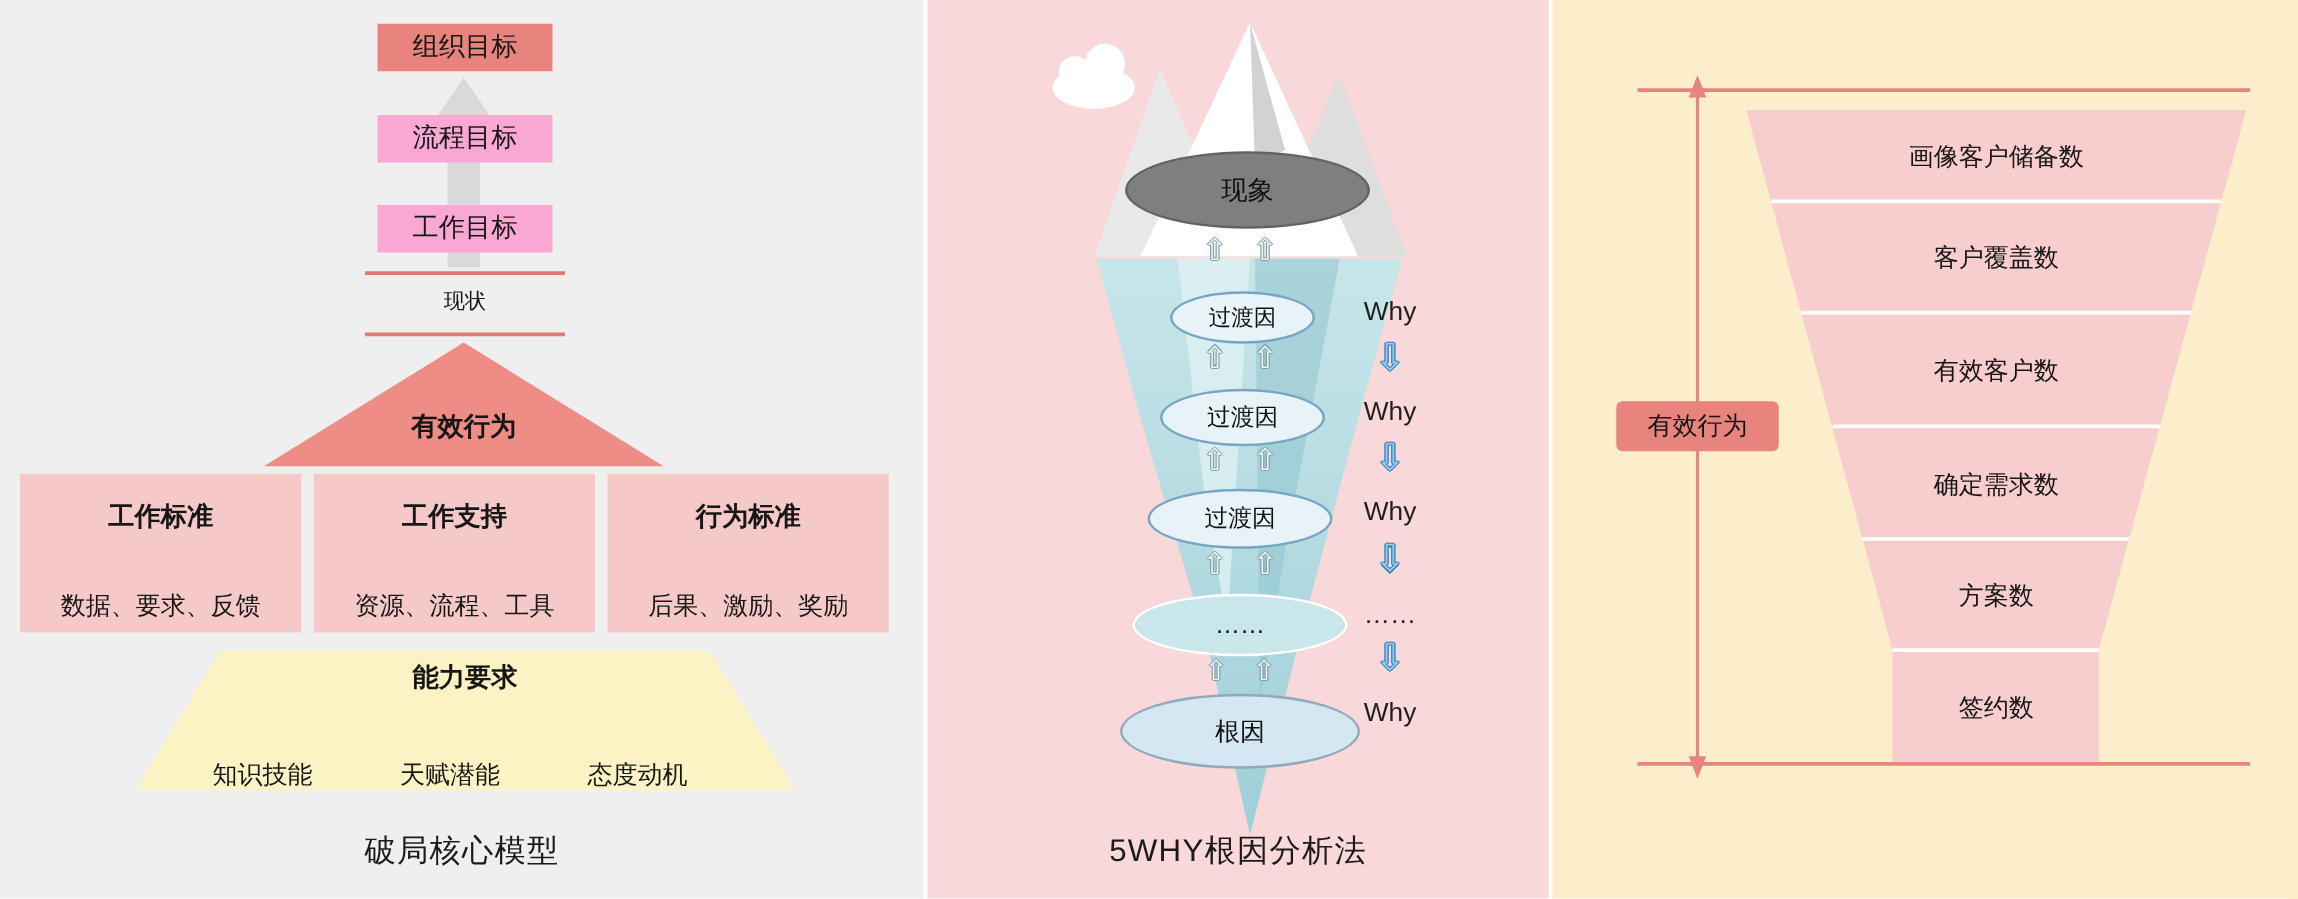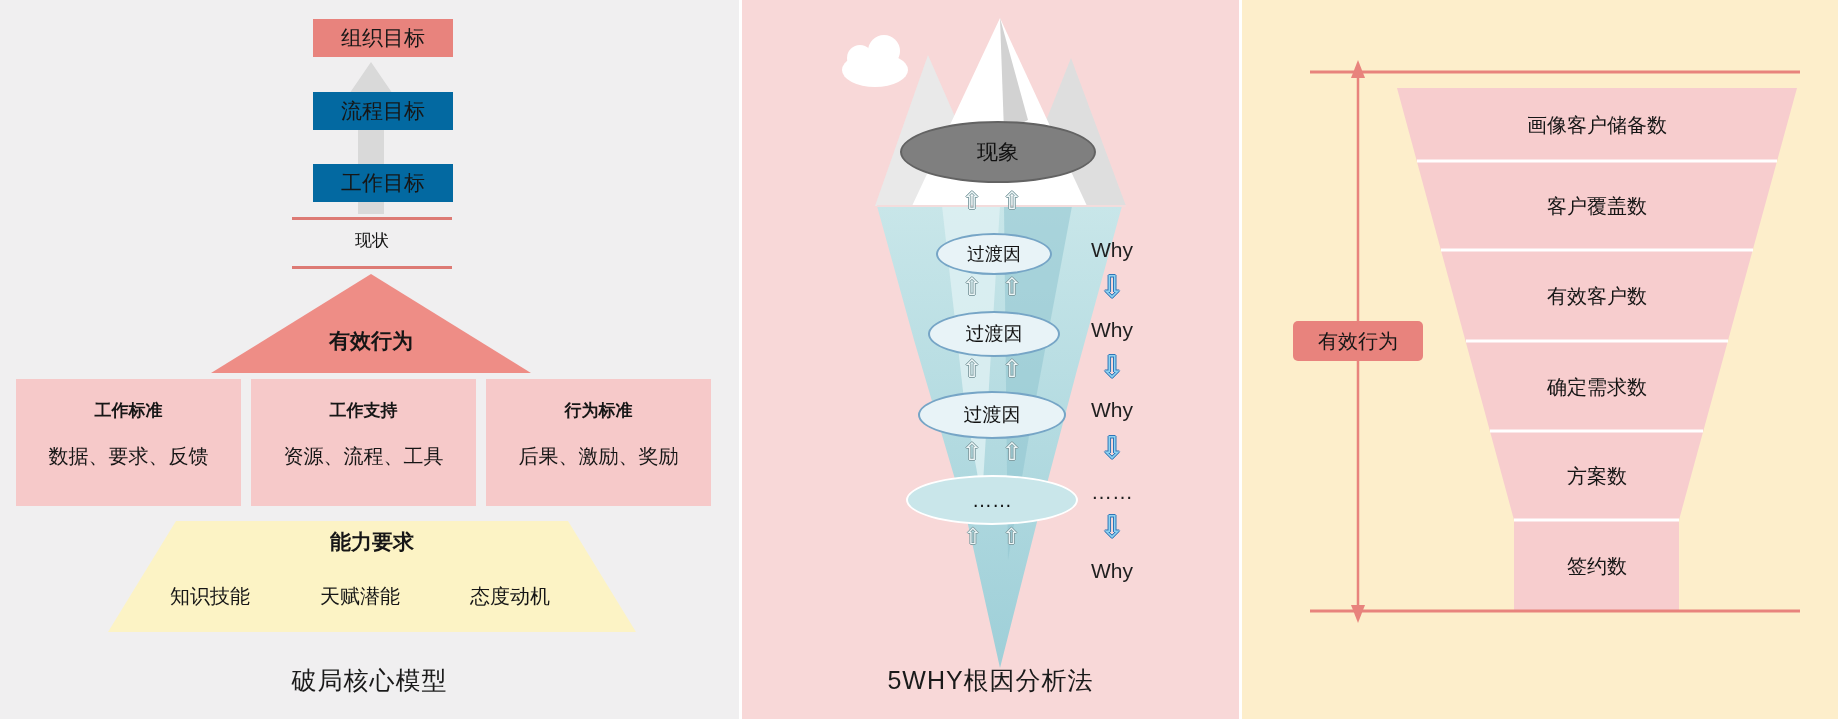--- a/index.html
+++ b/index.html
@@ -5,29 +5,29 @@
   html,body{margin:0;padding:0;}
   body{font-family:"Liberation Sans","DejaVu Sans",sans-serif;background:#ffffff;}
   .canvas{position:relative;width:1838px;height:719px;background:#ffffff;overflow:hidden;}
   .panel{position:absolute;top:0;height:719px;}
   .panel-left{left:0;width:739px;background:#f0eff0;}
   .panel-middle{left:742px;width:497px;background:#f8d8d8;}
   .panel-right{left:1242px;width:596px;background:#fdeecb;}
   svg.layer{position:absolute;left:0;top:0;}
   .panel-title{position:absolute;left:0;width:100%;text-align:center;font-size:25px;font-weight:normal;color:#1a1a1a;letter-spacing:1px;}
   
-  .goal-box{position:absolute;left:302px;width:140px;height:38px;line-height:38px;text-align:center;font-size:21px;color:#161616;margin-left:11px;}
+  .goal-box{position:absolute;left:302px;width:140px;height:38px;line-height:38px;text-align:center;font-size:21px;color:#161616;}
   .goal-top{background:#e8837d;}
-  .goal-mid{background:#0369a1;}
+  .goal-mid{background:#f9a8d4;}
   .hr-salmon{position:absolute;height:3px;background:#dd7a74;}
   .center-text{position:absolute;text-align:center;color:#161616;}
   .pillar{position:absolute;top:379px;width:225px;height:127px;background:#f6c9c9;text-align:center;color:#161616;}
-  .pillar .p-title{margin-top:20px;font-size:17px;font-weight:bold;}
-  .pillar .p-desc{margin-top:21px;font-size:20px;}
-  .cap-items{position:absolute;left:135px;top:583px;width:450px;display:flex;justify-content:space-around;font-size:20px;color:#161616;}
+  .pillar .p-title{margin-top:20px;font-size:21px;font-weight:bold;}
+  .pillar .p-desc{margin-top:44px;font-size:20px;}
+  .cap-items{position:absolute;left:135px;top:606px;width:450px;display:flex;justify-content:space-around;font-size:20px;color:#161616;}
   
   .ellipse{position:absolute;border-radius:50%;display:flex;align-items:center;justify-content:center;color:#111;}
   .up-pair{position:absolute;width:100px;display:flex;justify-content:center;gap:20px;font-size:24px;line-height:30px;color:#eef7f8;
            text-shadow:1px 0 #84a0a5,-1px 0 #84a0a5,0 1px #84a0a5,0 -1px #84a0a5;}
   .why-text{position:absolute;left:328px;width:84px;text-align:center;font-size:21px;color:#1f1f1f;}
   .why-arrow{position:absolute;left:328px;width:84px;text-align:center;font-size:30px;line-height:32px;color:#8ed2f1;
              text-shadow:1px 0 #2e75b6,-1px 0 #2e75b6,0 1px #2e75b6,0 -1px #2e75b6;}
   
   .funnel-label{position:absolute;left:155px;width:400px;text-align:center;font-size:20px;color:#161616;}
   .axis-box{position:absolute;left:51px;top:321px;width:130px;height:40px;line-height:40px;text-align:center;background:#e8837d;border-radius:5px;font-size:20px;color:#161616;}
@@ -127,20 +127,21 @@
     <div class="up-pair" style="left:200px;top:437px">
       <span>⇧</span>
         <span>⇧</span>
     </div>
     <div class="ellipse" style="left:164px;top:475px;width:168px;height:46px;background:#c9e6ea;border:2px solid #ffffff;font-size:20px">……</div>
 
     <div class="up-pair" style="left:200px;top:522px;font-size:22px">
       <span>⇧</span>
         <span>⇧</span>
     </div>
+    <div class="ellipse" style="left:154px;top:555px;width:188px;height:56px;background:#d4e7f2;border:2px solid #90a9bb;font-size:20px">根因</div>
 
     <div class="why-text" style="top:238px">Why</div>
     <div class="why-arrow" style="top:271px">⇩</div>
     <div class="why-text" style="top:318px">Why</div>
     <div class="why-arrow" style="top:351px">⇩</div>
     <div class="why-text" style="top:398px">Why</div>
     <div class="why-arrow" style="top:432px">⇩</div>
     <div class="why-text" style="top:480px">……</div>
     <div class="why-arrow" style="top:511px">⇩</div>
     <div class="why-text" style="top:559px">Why</div>

